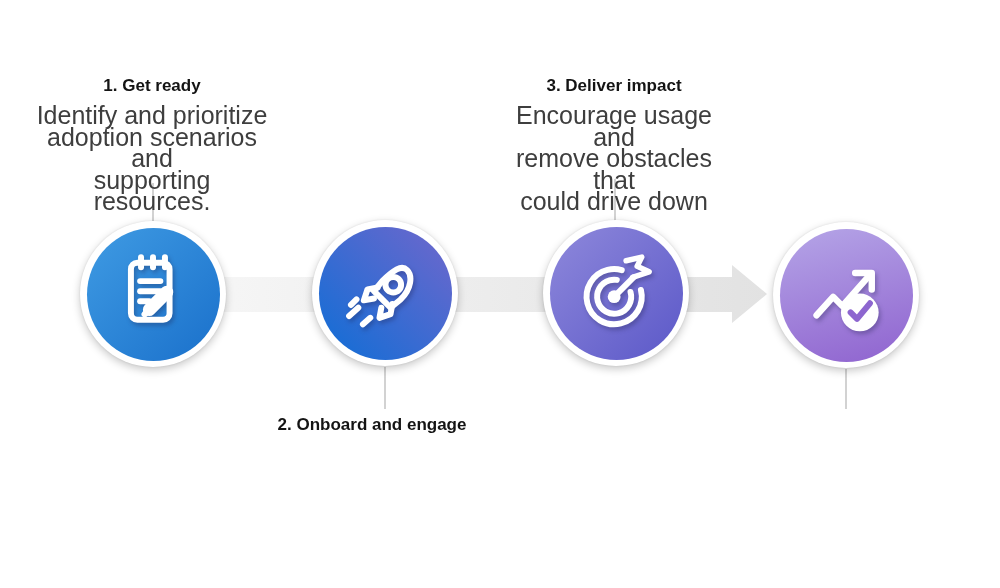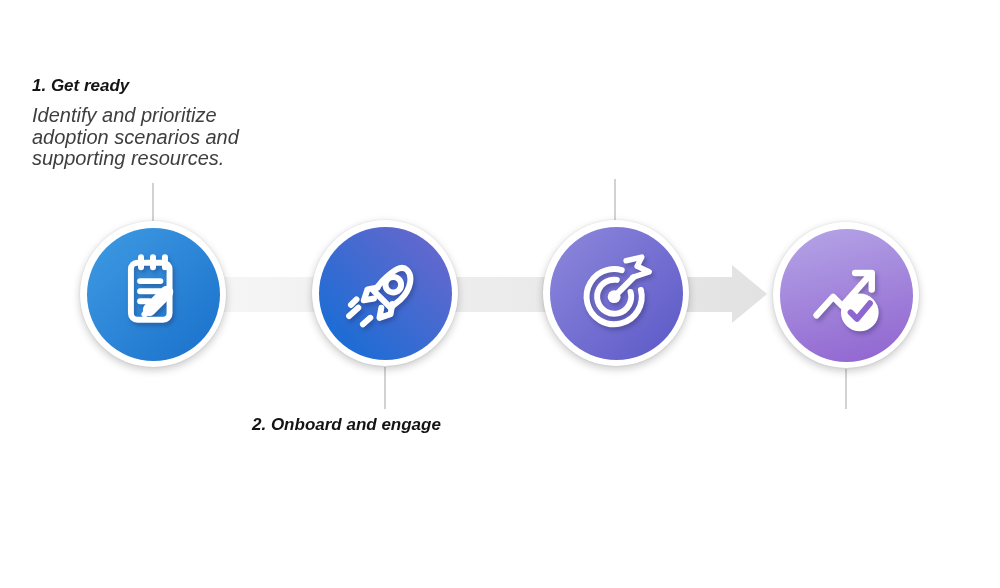--- a/index.html
+++ b/index.html
@@ -6,30 +6,30 @@
   .canvas{
     position:relative;width:1000px;height:588px;background:#fff;overflow:hidden;
     font-family:"Liberation Sans","DejaVu Sans",sans-serif;
   }
   .band{position:absolute;left:150px;top:263px;width:620px;height:64px;}
   .connector{position:absolute;width:2px;background:#d2d2d2;}
   .conn-1{left:152px;top:183px;height:38px;}
   .conn-2{left:384px;top:367px;height:42px;}
   .conn-3{left:614px;top:179px;height:42px;}
   .conn-4{left:845px;top:369px;height:40px;}
-  .step-text{position:absolute;width:240px;font-style:italic;}
+  .step-text{position:absolute;width:240px;text-align:center;}
   .text-1{left:32px;top:76px;}
   .text-2{left:252px;top:415px;}
   .text-3{left:494px;top:76px;}
   .text-4{left:726px;top:415px;}
   .step-heading{
     font-size:17px;font-weight:bold;color:#141414;margin:0 0 9px 0;line-height:20px;
   }
   .step-desc{
-    font-size:20px;color:#3e3e3e;line-height:21.5px;white-space:pre-line;margin:0;
+    font-size:25px;color:#3e3e3e;line-height:21.5px;white-space:pre-line;margin:0;
     font-weight:400;
   }
   .circle{
     position:absolute;width:146px;height:146px;border-radius:50%;background:#fff;
     box-shadow:0 3px 8px rgba(0,0,0,.22), 0 0 2px rgba(0,0,0,.10);
     display:flex;align-items:center;justify-content:center;
   }
   .circ-1{left:80px;top:221px;}
   .circ-2{left:312px;top:220px;}
   .circ-3{left:543px;top:220px;}
@@ -60,20 +60,26 @@
   <div class="connector conn-3" style="background: rgb(210, 210, 210);"></div>
   <div class="connector conn-4" style="background: rgb(210, 210, 210);"></div>
 
   <div class="step-text text-1">
     <div class="step-heading">1. Get ready</div>
     <div class="step-desc">Identify and prioritize
 adoption scenarios and
 supporting resources.</div>
   </div>
 
+  <div class="step-text text-3">
+    <div class="step-heading">3. Deliver impact</div>
+    <div class="step-desc">Encourage usage and
+remove obstacles that
+could drive down</div>
+  </div>
 
   <div class="step-text text-2">
     <div class="step-heading">2. Onboard and engage</div>
   </div>
 
   <div class="step-text text-4">
   </div>
 
   <div class="circle circ-1">
     <div class="circle-inner" style="background: linear-gradient(135deg, rgb(63, 155, 227), rgb(26, 112, 203));">

